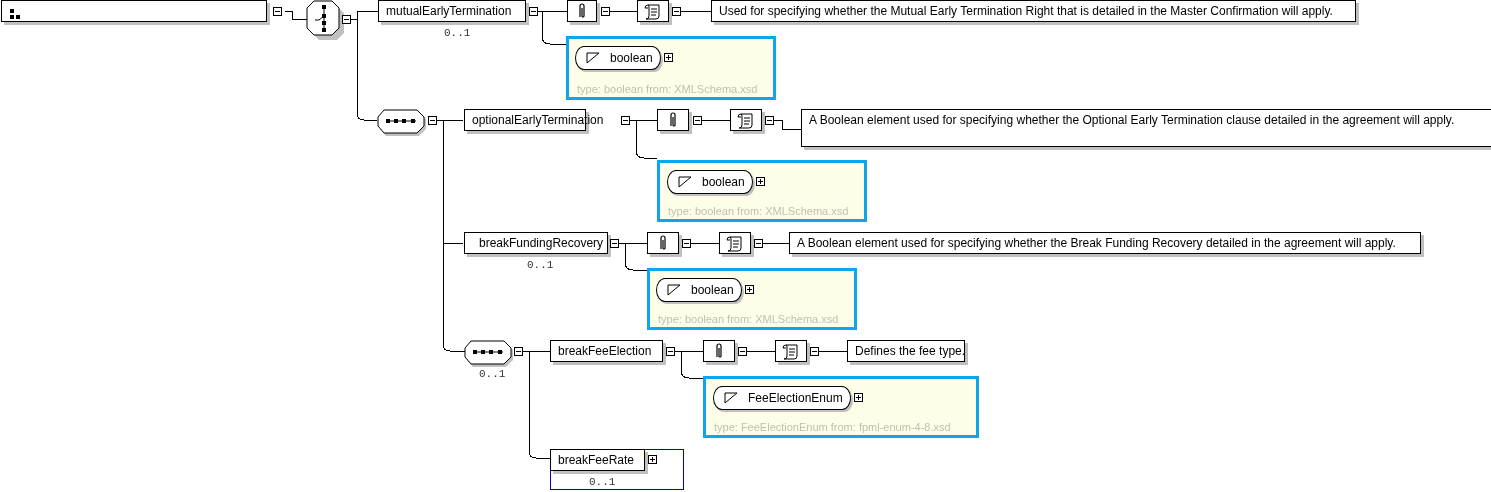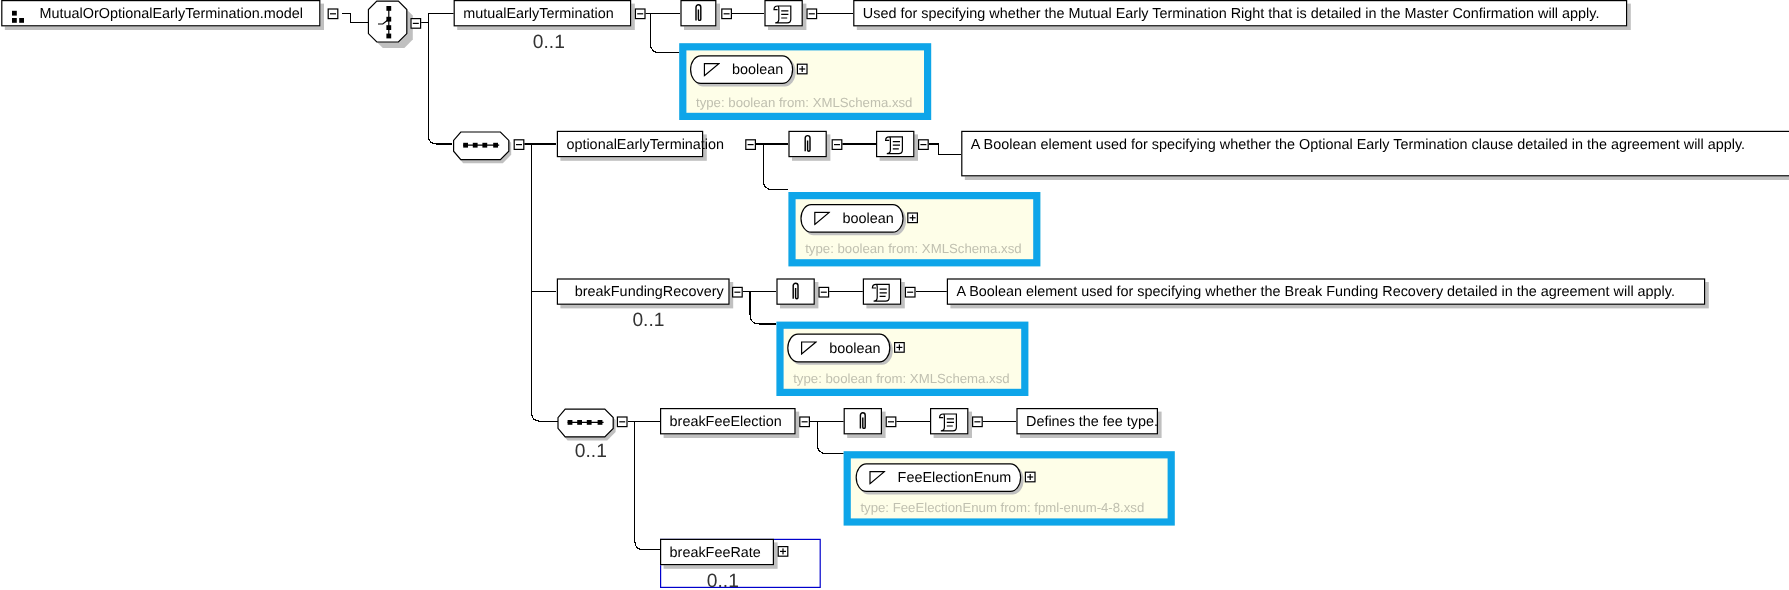--- a/index.html
+++ b/index.html
@@ -7,26 +7,26 @@
          font-family:"Liberation Sans", sans-serif; font-size:12px; color:#000; }
   .abs { position:absolute; }
   svg.lines { position:absolute; left:0; top:0; width:1491px; height:492px; }
   .box { position:absolute; background:#fff; border:1px solid #000; box-shadow:3px 3px 0 #c0c0c0;
          box-sizing:border-box; white-space:nowrap; padding:0 7px; line-height:20px; }
   .elem { height:22px; line-height:20px; }
   .doc { white-space:normal; line-height:16px; padding:2px 7px; }
   .toggle { position:absolute; width:9px; height:9px; border:1px solid #000; background:#fff; box-sizing:border-box; }
   .toggle::before { content:""; position:absolute; left:1px; top:3px; width:5px; height:1px; background:#000; }
   .toggle.plus::after { content:""; position:absolute; left:3px; top:1px; width:1px; height:5px; background:#000; }
-  .typebox { position:absolute; background:#fefee8; border:6px solid #0ea5e9; box-sizing:border-box; }
+  .typebox { position:absolute; background:#fefee8; border:3px solid #0ea5e9; box-sizing:border-box; }
   .typebox .from { position:absolute; left:8px; bottom:2px; color:#c0c0b0; font-size:11px; white-space:nowrap; }
   .typepill { position:absolute; height:24px; background:#fff; border:1px solid #000; border-radius:9px / 12px;
               box-shadow:2px 2px 0 #c0c0c0; box-sizing:border-box; line-height:22px; padding-left:34px; padding-right:10px; white-space:nowrap; }
   .typepill .tri { position:absolute; left:10px; top:5px; width:14px; height:12px; }
-  .mult { position:absolute; font-size:16px; color:#333; }
+  .mult { position:absolute; font-size:11px; color:#333;font-family:Liberation Mono, monospace; }
   .compositor { position:absolute; }
 </style>
 </head>
 <body>
 
 <svg class="lines" viewBox="0 0 1491 492">
   <g stroke="#000" stroke-width="1" fill="none" shape-rendering="crispEdges">
 
     <path d="M285 11 H292 V19 H307"></path>
 
@@ -62,21 +62,21 @@
   </g>
 </svg>
 
 <div class="box elem" style="left:1px;top:0;width:266px;">
   <span style="display:inline-block;position:relative;width:14px;height:12px;vertical-align:middle;margin-right:10px;">
     <svg width="14" height="12">
         <rect x="1" y="1" width="4" height="4" fill="#000"></rect>
         <rect x="1" y="7" width="4" height="4" fill="#000"></rect>
         <rect x="7" y="7" width="4" height="4" fill="#000"></rect>
       </svg>
-  </span><span>MutualOrOptionalEarlyTermination.model</span>
+  </span>
 </div>
 <div class="toggle" style="left:273px;top:7px;"></div>
 
 <div class="compositor" style="left:306px;top:0;width:36px;height:38px;">
   <svg width="40" height="42">
     <polygon points="10,3 28,3 35,10 35,30 28,37 10,37 3,30 3,10" fill="#c0c0c0" transform="translate(3,3)"></polygon>
     <polygon points="8,1 26,1 33,8 33,28 26,35 8,35 1,28 1,8" fill="#fff" stroke="#000"></polygon>
     <line x1="18" y1="5" x2="18" y2="31" stroke="#000"></line>
     <rect x="16" y="5" width="4" height="4" fill="#000"></rect>
     <rect x="16" y="14" width="4" height="4" fill="#000"></rect>

